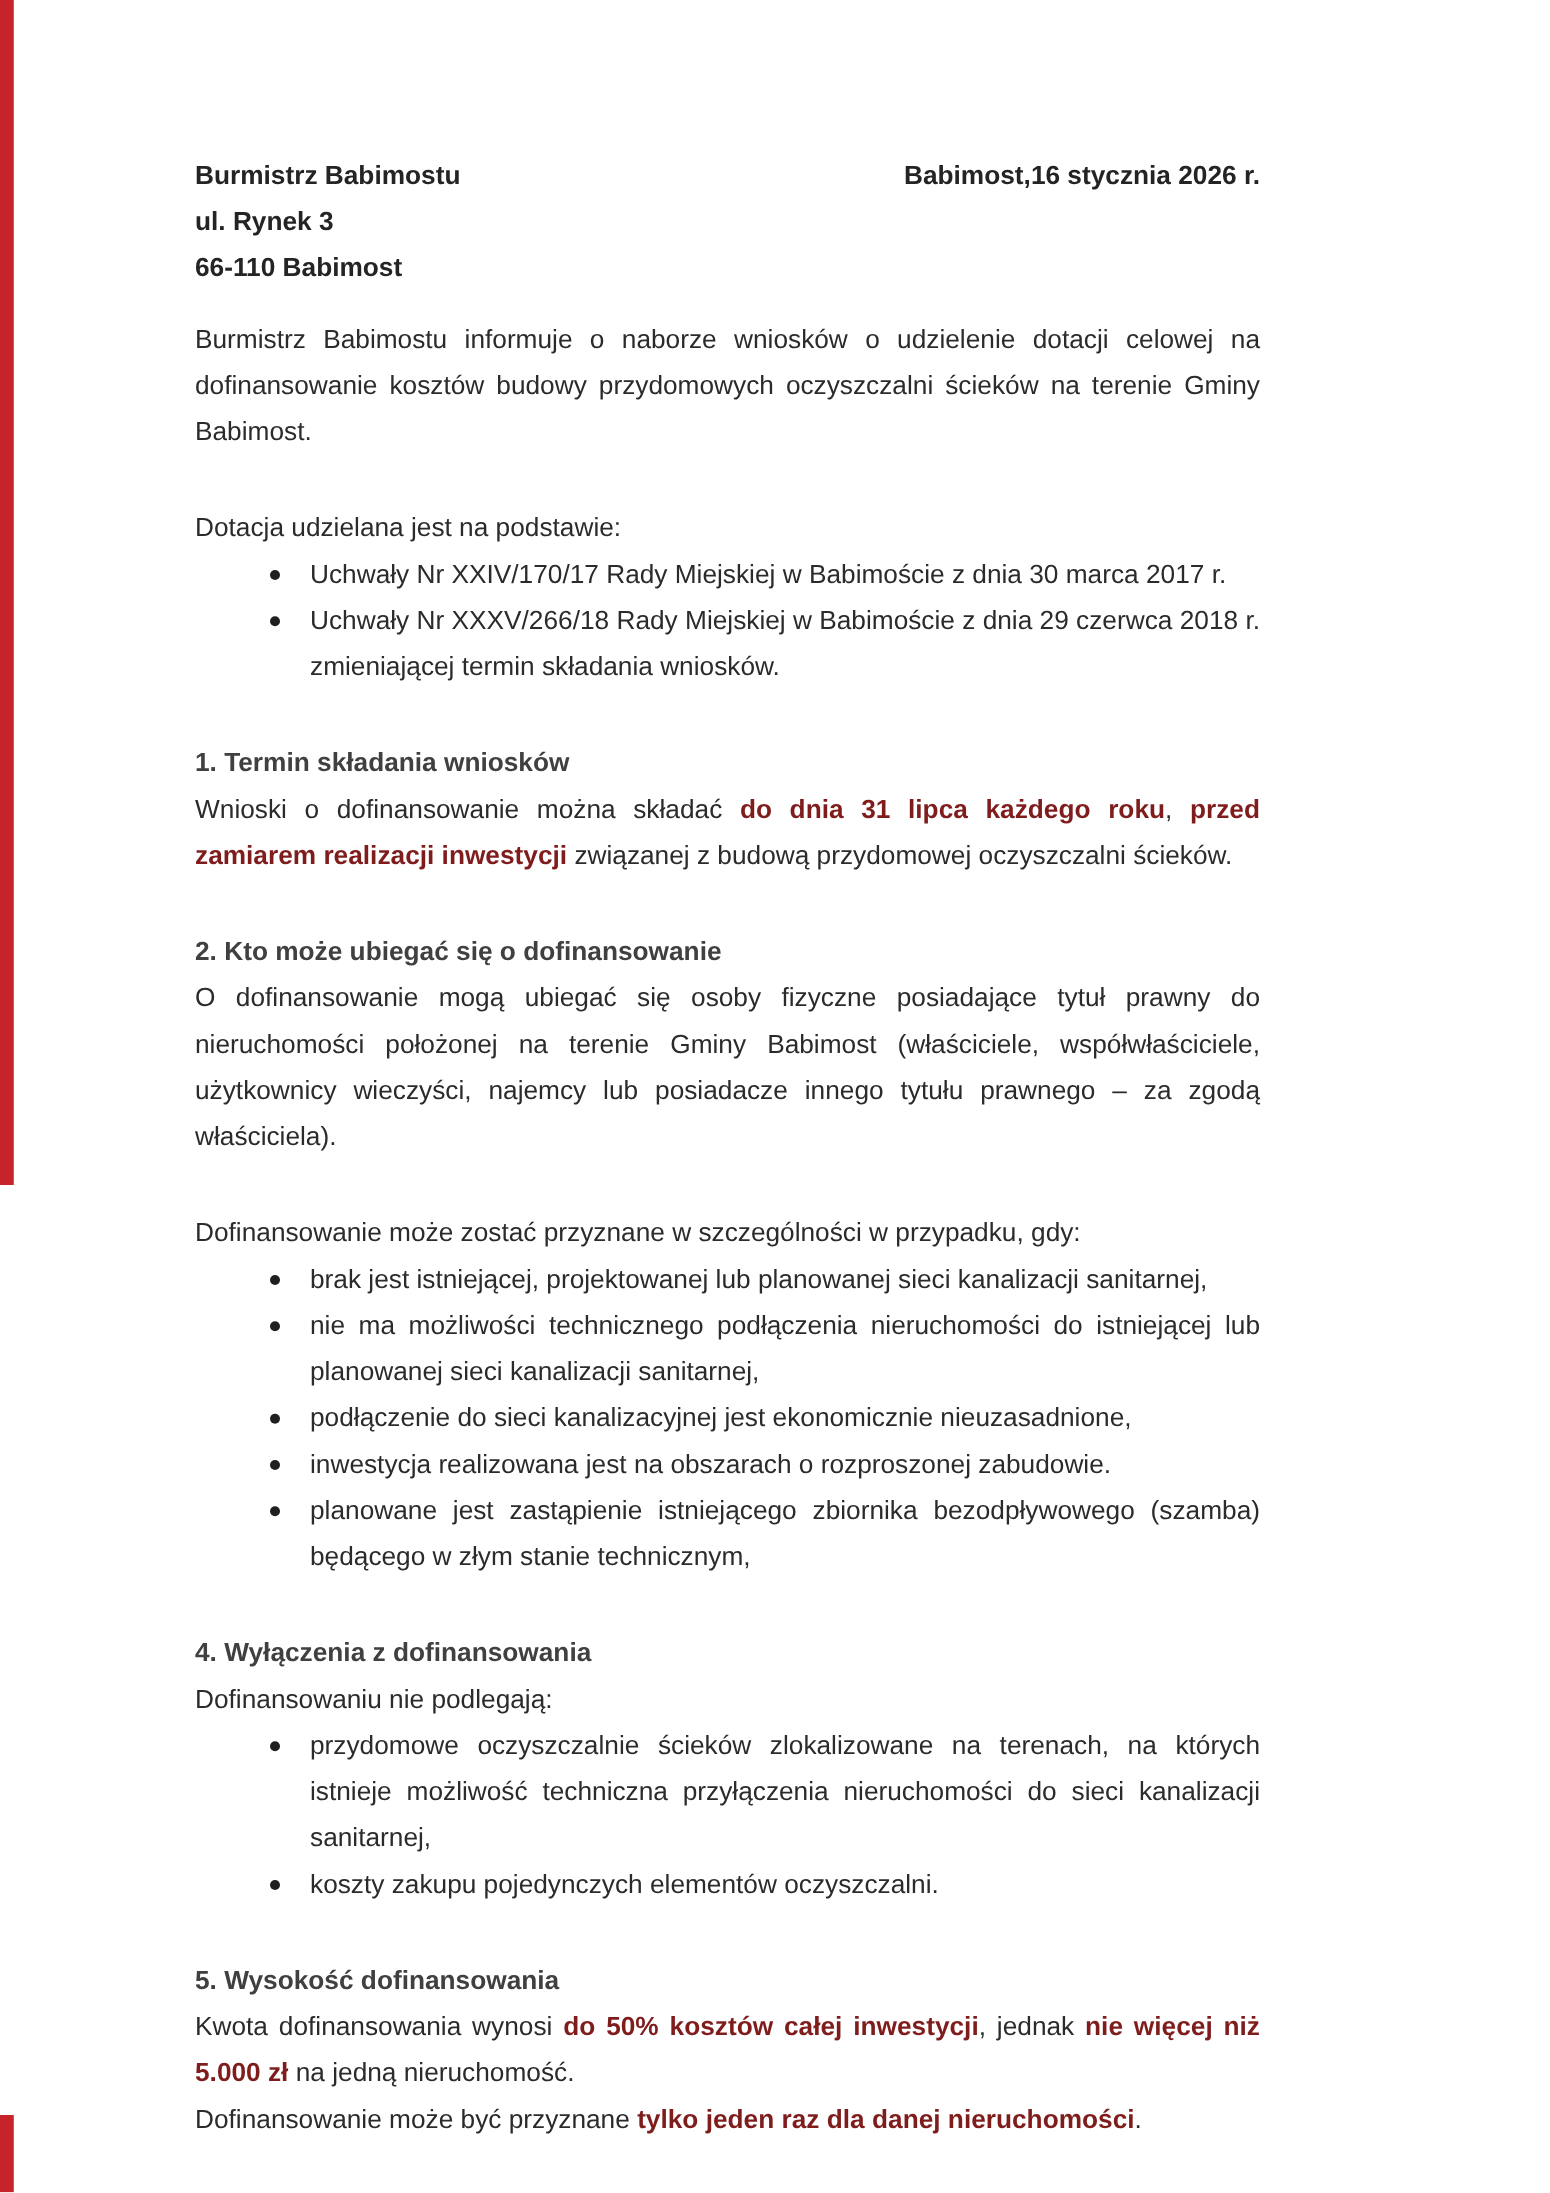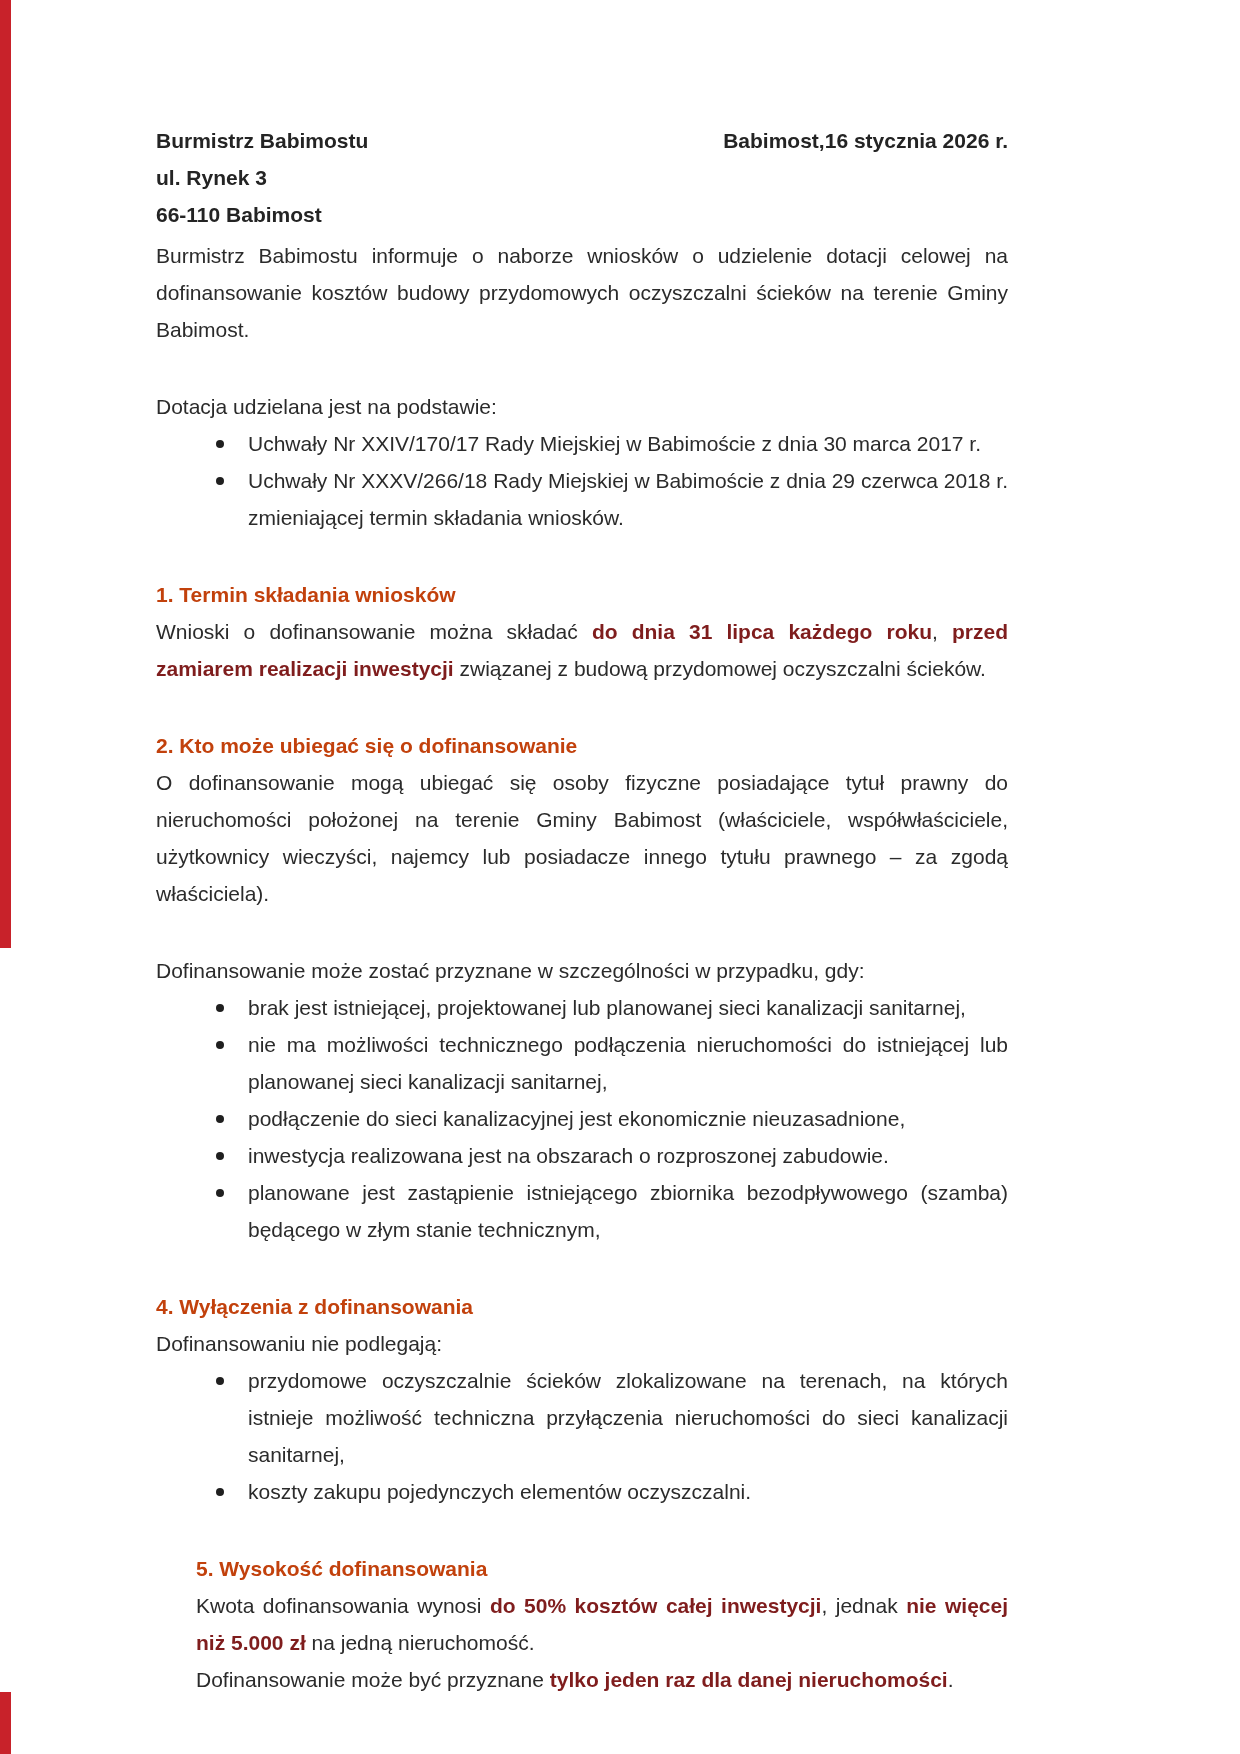--- a/index.html
+++ b/index.html
@@ -31,36 +31,36 @@
     top: 122px;
     width: 852px;
     font-size: 21px;
     line-height: 37px;
   }
 
   .header-row {
     display: flex;
     justify-content: space-between;
     align-items: flex-start;
-    margin-bottom: 4px;
+    margin-bottom: 20px;
   }
   .sender div,
   .dateline {
     font-weight: 700;
     color: #242424;
     white-space: nowrap;
   }
 
   .block { margin-bottom: 40px; }
-  .block:last-child { margin-bottom: 0; margin-left: 40px; }
+  .block:last-child { margin-bottom: 0; }
 
   .heading {
     font-size: 21px;
     font-weight: 700;
-    color: #c2410c;
+    color: #404040;
     margin: 10px 0 0 0;
     line-height: 37px;
   }
   .para {
     margin: 0;
     text-align: justify;
   }
   .para strong { font-weight: 700; color: #7f1d1d; }
 
   ul.bullets {

